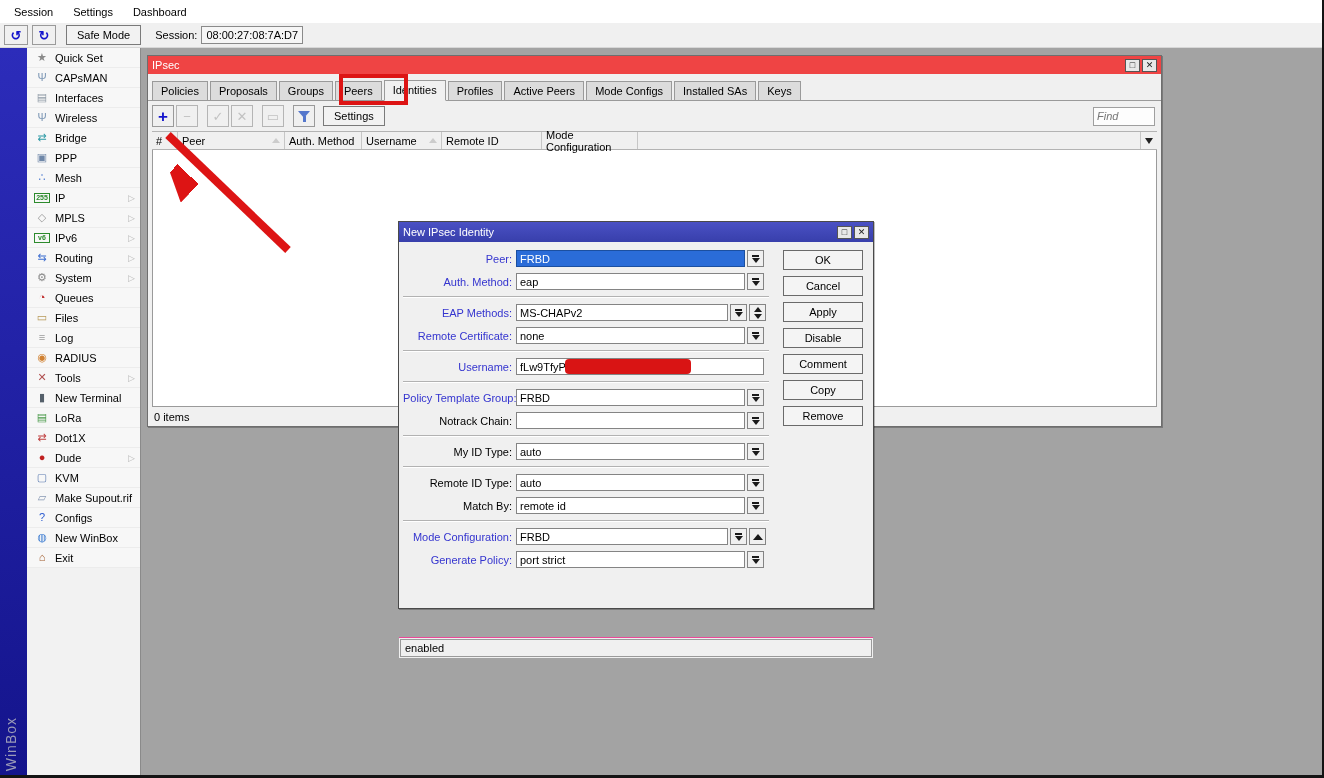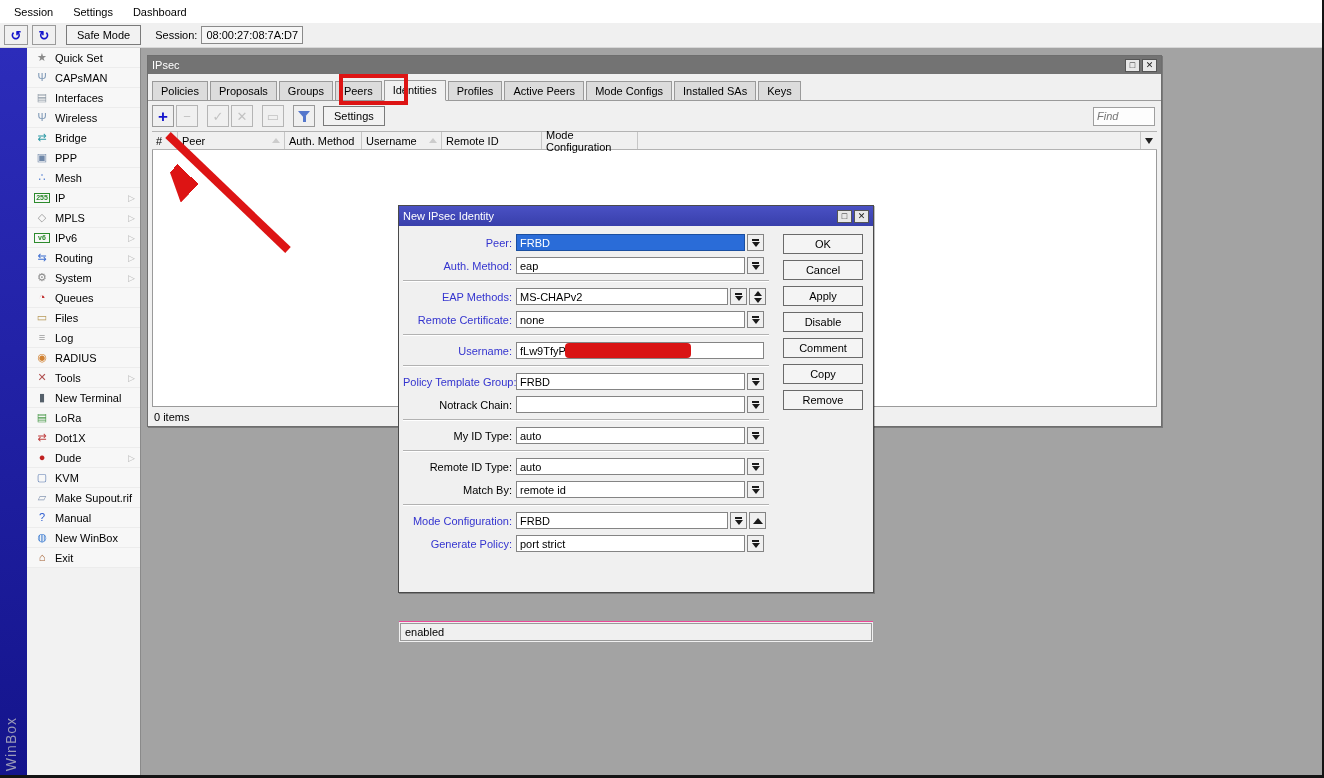--- a/index.html
+++ b/index.html
@@ -25,21 +25,21 @@
                color:#9a9ab8; font-size:14px; letter-spacing:1px; }
   #sidebar { position:absolute; left:27px; top:0; width:114px; height:100%; background:#f2f2f2; border-right:1px solid #8a8a8a; }
   .side-item { height:20px; display:flex; align-items:center; position:relative; border-bottom:1px solid #ececec; background:#f7f7f7; }
   .side-icon { width:16px; height:14px; margin:0 5px 0 7px; display:flex; align-items:center; justify-content:center; font-size:11px; line-height:1; }
   .side-icon.tiny { font-size:7px; font-weight:bold; border:1px solid currentColor; padding:0 1px; height:10px; }
   .side-arrow { position:absolute; right:5px; color:#b9b9b9; font-size:9px; }
 
   
   .win { position:absolute; background:#f0f0f0; border:1px solid #6e6e6e; box-shadow:1px 1px 0 rgba(0,0,0,.25); }
   .titlebar { height:18px; display:flex; align-items:center; padding:0 4px; color:#fff; }
-  .titlebar.inactive { background:#737373; }
+  .titlebar.inactive { background:#ef4444; }
   .titlebar.active { height:20px; background:linear-gradient(180deg,#4a51c4,#383fab); }
   .title-text { flex:1; }
   .win-ctl { width:15px; height:13px; background:#e8e8e8; border:1px solid #555; margin-left:2px;
              display:flex; align-items:center; justify-content:center; font-size:9px; color:#222; line-height:1; }
 
   
   #ipsec { left:147px; top:7px; width:1015px; height:372px; display:flex; flex-direction:column; }
   #tabs { display:flex; align-items:flex-end; padding:4px 4px 0 4px; border-bottom:1px solid #9a9a9a; height:27px; }
   .tab { border:1px solid #9a9a9a; border-bottom:none; background:#dcdcdc; height:19px; line-height:18px; padding:0 8px; margin-right:2px; }
   .tab.selected { background:#f0f0f0; height:21px; margin-bottom:-1px; border-bottom:1px solid #f0f0f0; }
@@ -58,21 +58,21 @@
   #table-header { display:flex; height:19px; border-top:1px solid #b3b3b3; border-bottom:1px solid #b3b3b3; background:#f0f0f0; margin:0 4px; align-items:center; }
   .th { height:100%; display:flex; align-items:center; padding:0 4px; border-right:1px solid #c6c6c6; position:relative; }
   .th .sort { width:0; height:0; border-left:4px solid transparent; border-right:4px solid transparent; border-bottom:5px solid #cccccc; margin-left:auto; }
   .th-filler { flex:1; height:100%; }
   .col-menu-btn { width:17px; height:100%; border-left:1px solid #c6c6c6; display:flex; align-items:center; justify-content:center; }
   .col-menu-btn::after { content:""; border:4px solid transparent; border-top:6px solid #222; margin-top:5px; }
   #list-area { flex:1; background:#fff; border:1px solid #9a9a9a; margin:0 4px; border-top:none; }
   #items-status { height:19px; display:flex; align-items:center; padding:2px 6px; }
 
   
-  #dialog { left:398px; top:157px; width:476px; height:388px; border:1px solid #4a4a4a; }
+  #dialog { left:398px; top:173px; width:476px; height:388px; border:1px solid #4a4a4a; }
   #dialog-body { position:relative; height:416px; padding-top:8px; }
   .drow { display:flex; align-items:center; height:17px; margin:0 0 6px 4px; }
   .dlabel { width:113px; text-align:right; padding-right:4px; white-space:nowrap; }
   .dlabel.blue { color:#3434cf; }
   .dfield { height:17px; border:1px solid #848484; background:#fff; padding:0 3px; display:flex; align-items:center; position:relative; }
   .dfield.w-combo { width:229px; }
   .dfield.w-spin { width:212px; }
   .dfield.w-text { width:248px; }
   .dfield.selected { background:#2a6cd8; border-color:#1b4fa0; color:#fff; }
   .redact { position:absolute; left:48px; top:0; width:126px; height:15px; background:#d91414; border-radius:4px; }
@@ -214,21 +214,21 @@
       <div class="side-item">
         <span class="side-icon" style="color: rgb(90, 122, 176);">▢</span>
         <span>KVM</span>
       </div>
       <div class="side-item">
         <span class="side-icon" style="color: rgb(138, 154, 181);">▱</span>
         <span>Make Supout.rif</span>
       </div>
       <div class="side-item">
         <span class="side-icon" style="color: rgb(42, 90, 208);">?</span>
-        <span>Manual</span>
+        <span>Configs</span>
       </div>
       <div class="side-item">
         <span class="side-icon" style="color: rgb(58, 122, 208);">◍</span>
         <span>New WinBox</span>
       </div>
       <div class="side-item">
         <span class="side-icon" style="color: rgb(160, 90, 42);">⌂</span>
         <span>Exit</span>
       </div>
     </div>

